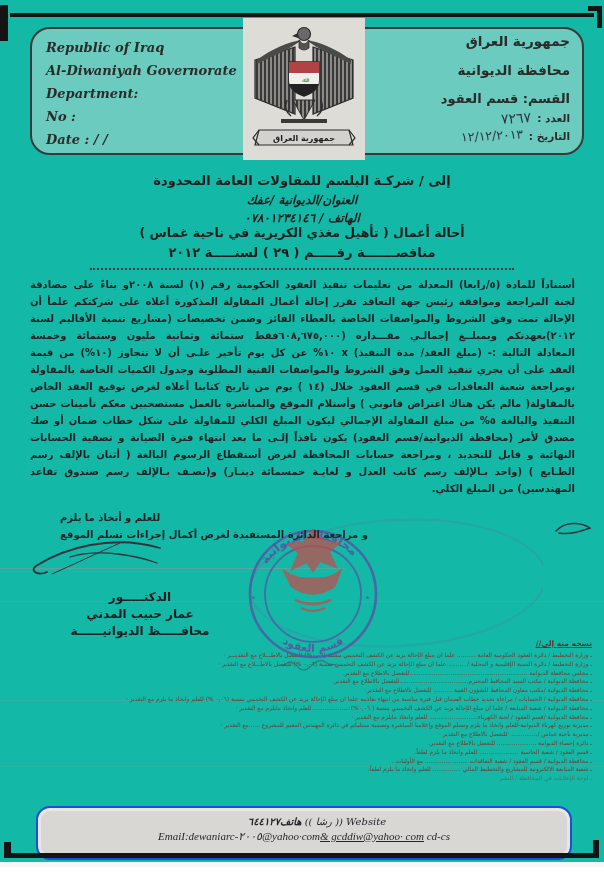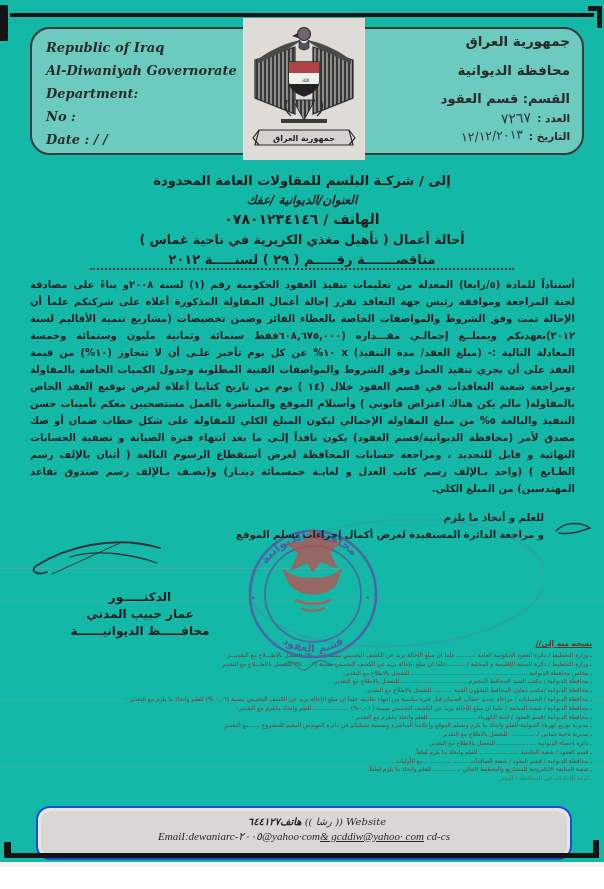--- a/index.html
+++ b/index.html
@@ -21,31 +21,31 @@
                         justify-content:flex-start;align-items:center;gap:6px;margin-top:2px;}
   .hand{font-weight:400;color:#33333f;transform:rotate(-3deg);display:inline-block;
         font-size:14px;letter-spacing:2px;}
   
   .emblem{position:absolute;left:243px;top:18px;width:122px;height:142px;}
   
   .addr{position:absolute;left:60px;top:173px;width:484px;text-align:center;direction:rtl;
         font-weight:700;color:#1e1e1e;}
   .addr .l1{font-size:13px;margin-bottom:5px;}
   .addr .l2{font-size:12px;margin-bottom:4px;font-style:italic;}
-  .addr .l3{font-size:14px;margin-bottom:5px;}
+  .addr .l3{font-size:12px;font-style:italic;}
   .addr .l4{font-size:12.5px;margin-bottom:5px;}
   .addr .l5{font-size:13px;}
   .dotline{position:absolute;left:90px;top:268px;width:424px;border-top:2px dotted #3c3c3c;}
   
   .body-text{position:absolute;left:30px;top:276px;width:545px;direction:rtl;
              font-size:10px;font-weight:700;color:#222226;line-height:17px;}
   .bline{text-align:justify;text-align-last:justify;-moz-text-align-last:justify;}
   .bline.last{text-align:center;text-align-last:right;}
   
-  .closing{position:absolute;left:60px;top:512px;width:484px;text-align:right;direction:rtl;
+  .closing{position:absolute;left:60px;top:512px;width:484px;text-align:left;direction:rtl;
            font-weight:700;color:#232327;z-index:6;}
   .closing .c1{font-size:10px;}
   .closing .c2{font-size:10px;margin-top:6px;}
   
   .sigblock{position:absolute;left:55px;top:590px;width:170px;text-align:center;direction:rtl;
             font-weight:700;color:#1f1f23;z-index:6;}
   .sigblock .s1{font-size:12px;}
   .sigblock .s2{font-size:12px;margin-top:3px;}
   .sigblock .s3{font-size:12px;margin-top:3px;}
   

